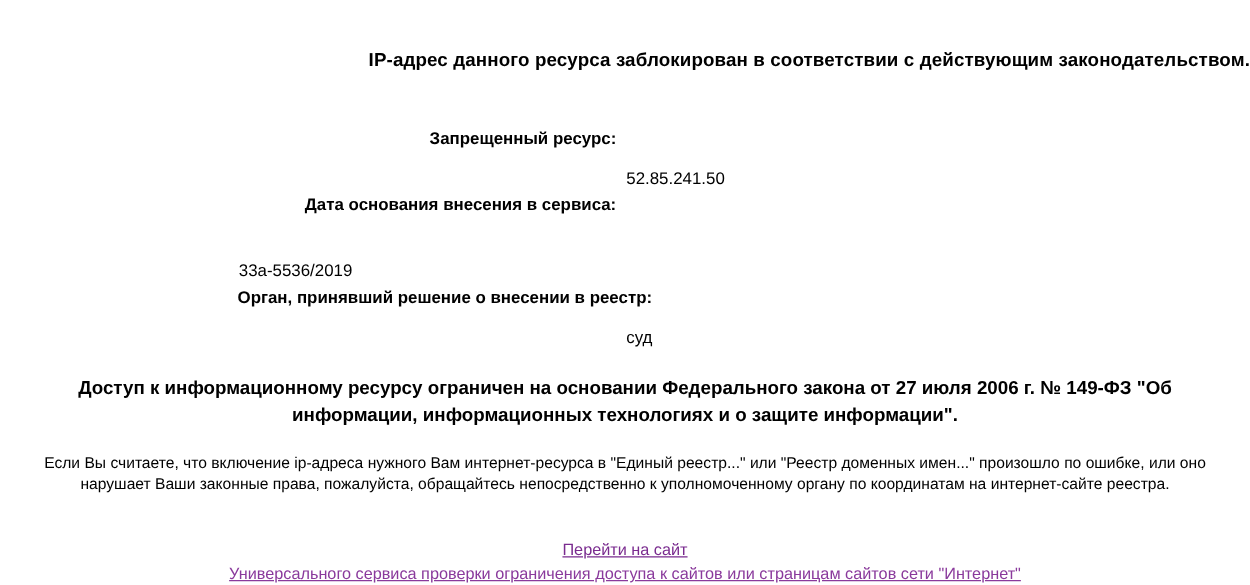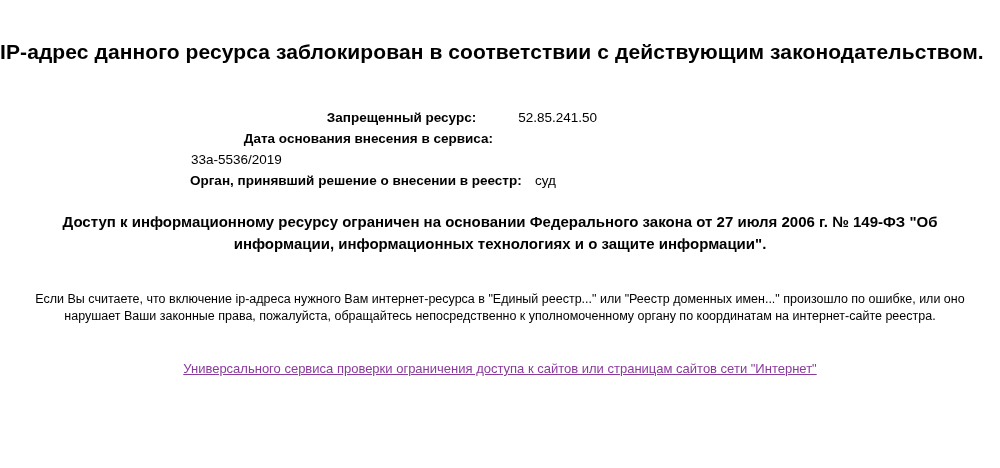--- a/index.html
+++ b/index.html
@@ -14,67 +14,67 @@
     color: #000000;
     overflow: hidden;
   }
   .page {
     width: 1000px;
     height: 468px;
     position: relative;
     box-sizing: border-box;
   }
   .headline {
-    text-align: left;
+    text-align: right;
     font-weight: bold;
-    font-size: 21px;
+    font-size: 15px;
     color: #000000;
     margin-top: 40px;
     letter-spacing: 0.1px;
   }
   .details {
     margin-top: 44px;
     display: flex;
     flex-direction: column;
     align-items: center;
   }
   .detail-row {
     display: flex;
     width: 620px;
     font-size: 13.5px;
     line-height: 20px;
     margin-bottom: 1px;
-    gap: 34px;
   }
   .detail-label {
     width: 50%;
     text-align: right;
     font-weight: bold;
     padding-right: 7px;
     box-sizing: border-box;
     white-space: nowrap;
   }
   .detail-value {
     width: 50%;
     text-align: left;
     font-weight: normal;
     padding-left: 1px;
     box-sizing: border-box;
     white-space: nowrap;
+    margin-top: 32px;
   }
   .law-notice {
     margin-top: 19px;
     text-align: center;
     font-weight: bold;
     font-size: 15px;
     line-height: 22px;
     padding: 0 35px;
   }
   .explanation {
-    margin-top: 36px;
+    margin-top: 18px;
     text-align: center;
     font-size: 12.5px;
     line-height: 17px;
     padding: 0 22px;
     color: #000000;
   }
   .links {
     margin-top: 34px;
     text-align: center;
   }
@@ -111,16 +111,17 @@
       <div class="detail-label">Орган, принявший решение о внесении в реестр:</div>
       <div class="detail-value">суд</div>
     </div>
   </div>
 
   <div class="law-notice">Доступ к информационному ресурсу ограничен на основании Федерального закона от 27 июля 2006 г. № 149-ФЗ "Об информации, информационных технологиях и о защите информации".</div>
 
   <div class="explanation">Если Вы считаете, что включение ip-адреса нужного Вам интернет-ресурса в "Единый реестр..." или "Реестр доменных имен..." произошло по ошибке, или оно нарушает Ваши законные права, пожалуйста, обращайтесь непосредственно к уполномоченному органу по координатам на интернет-сайте реестра.</div>
 
   <div class="links">
+    <a href="#" class="first">Перейти на сайт</a>
     <a href="#" class="second">Универсального сервиса проверки ограничения доступа к сайтов или страницам сайтов сети "Интернет"</a>
   </div>
 
 </div>
 
 </body></html>

